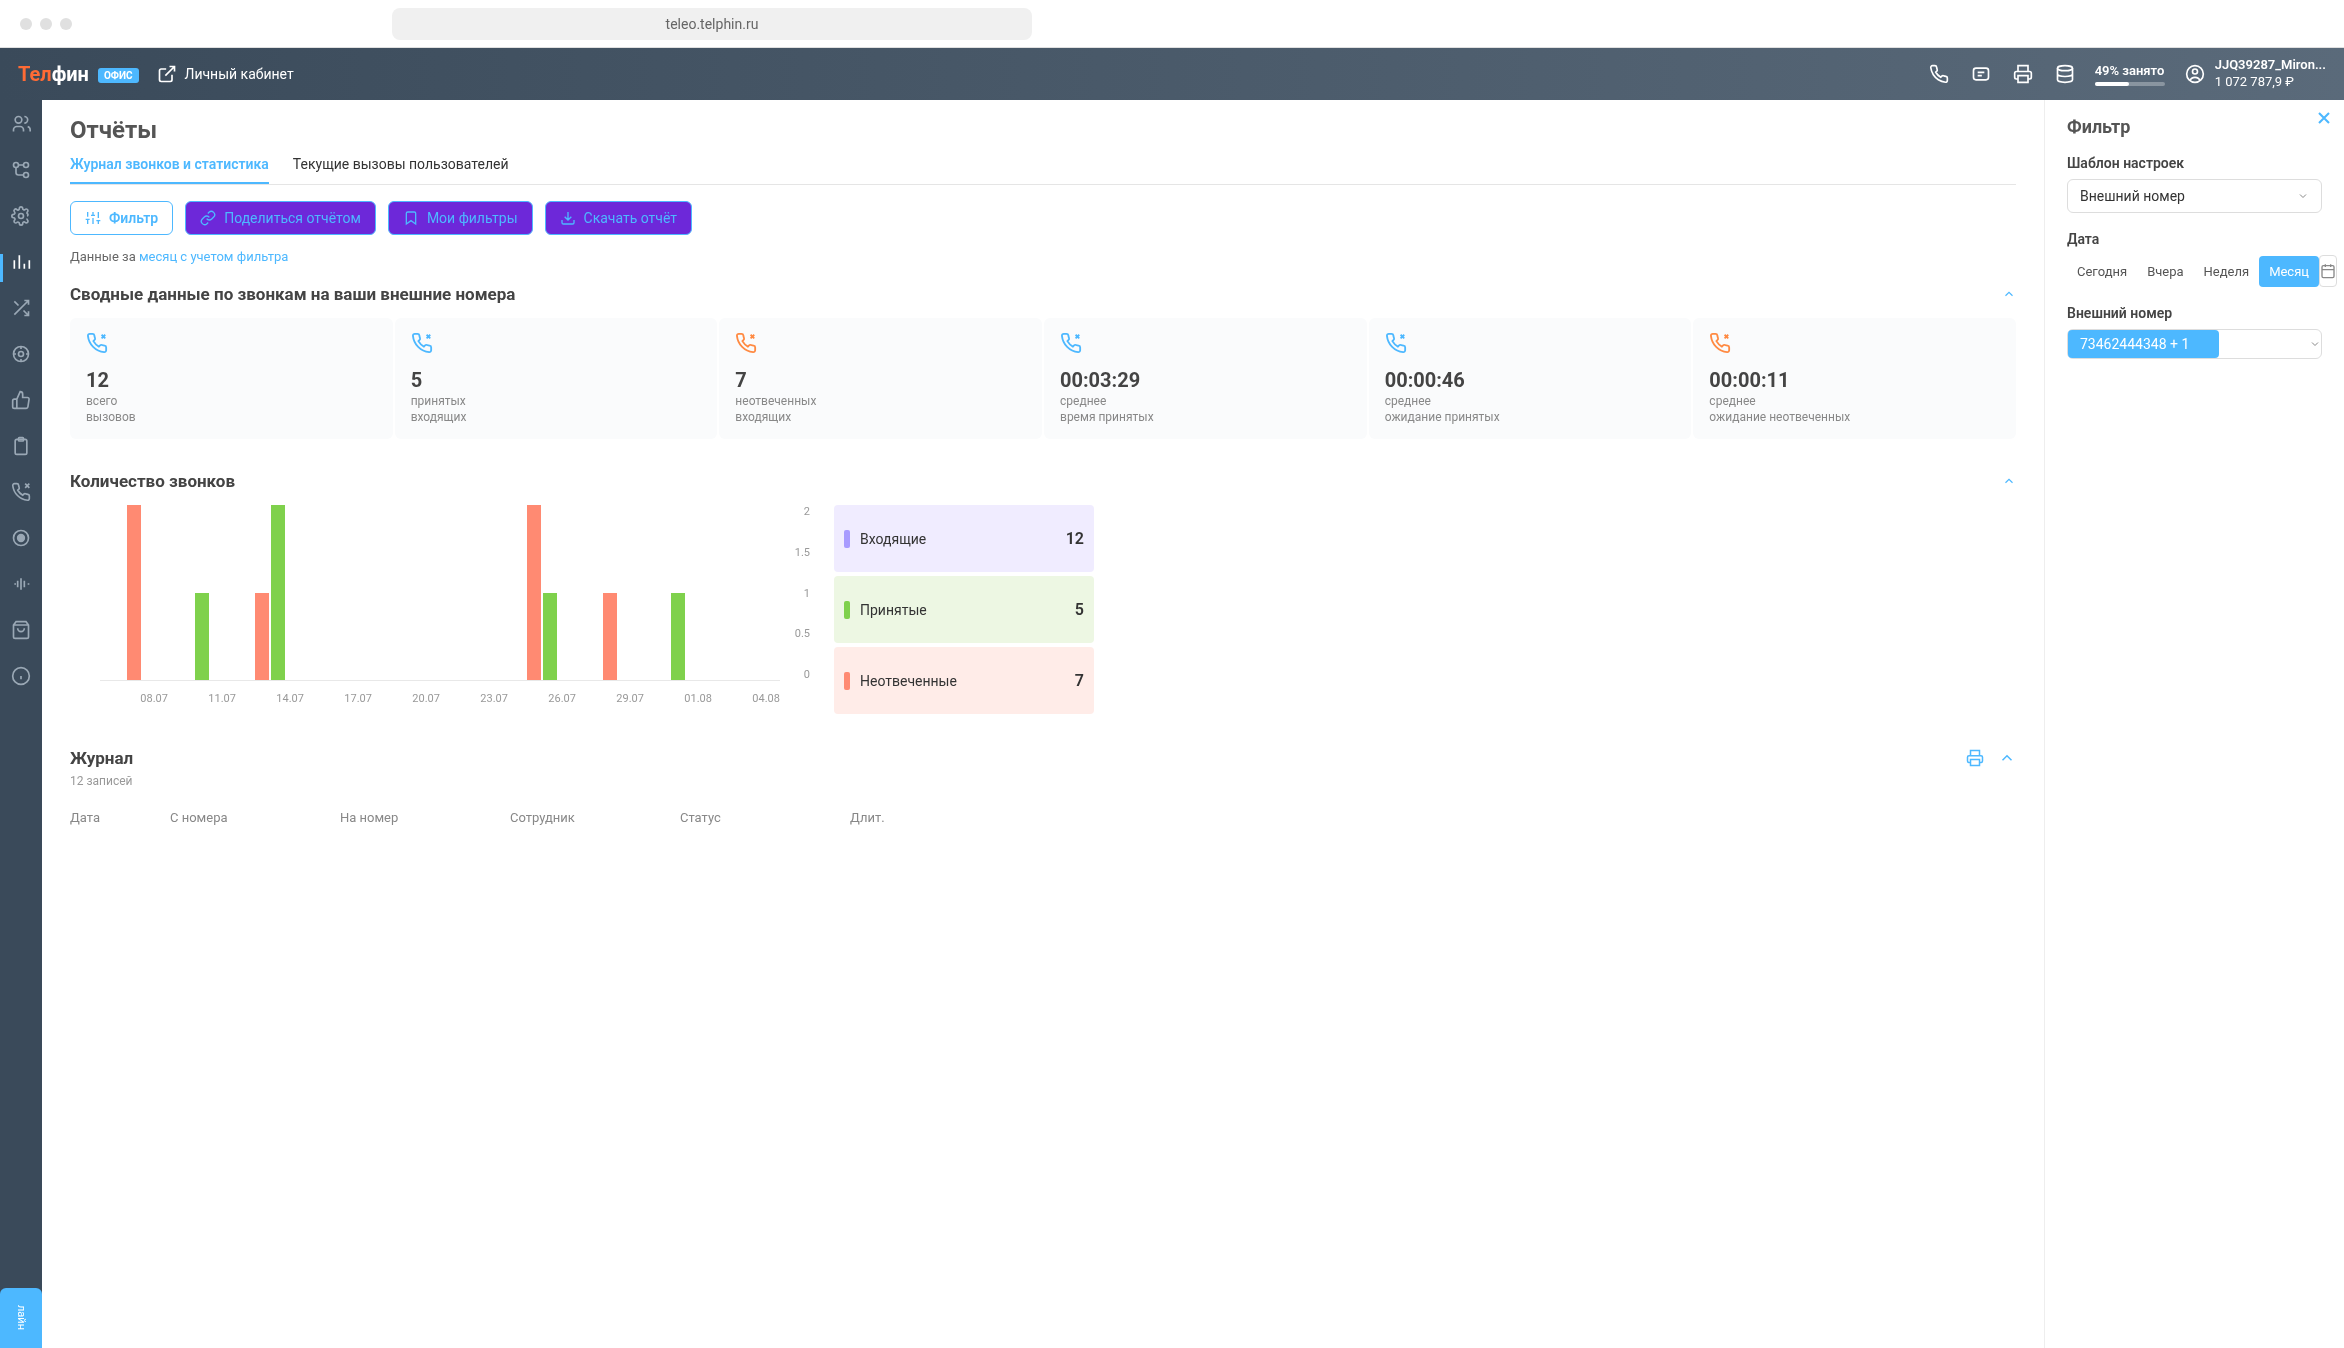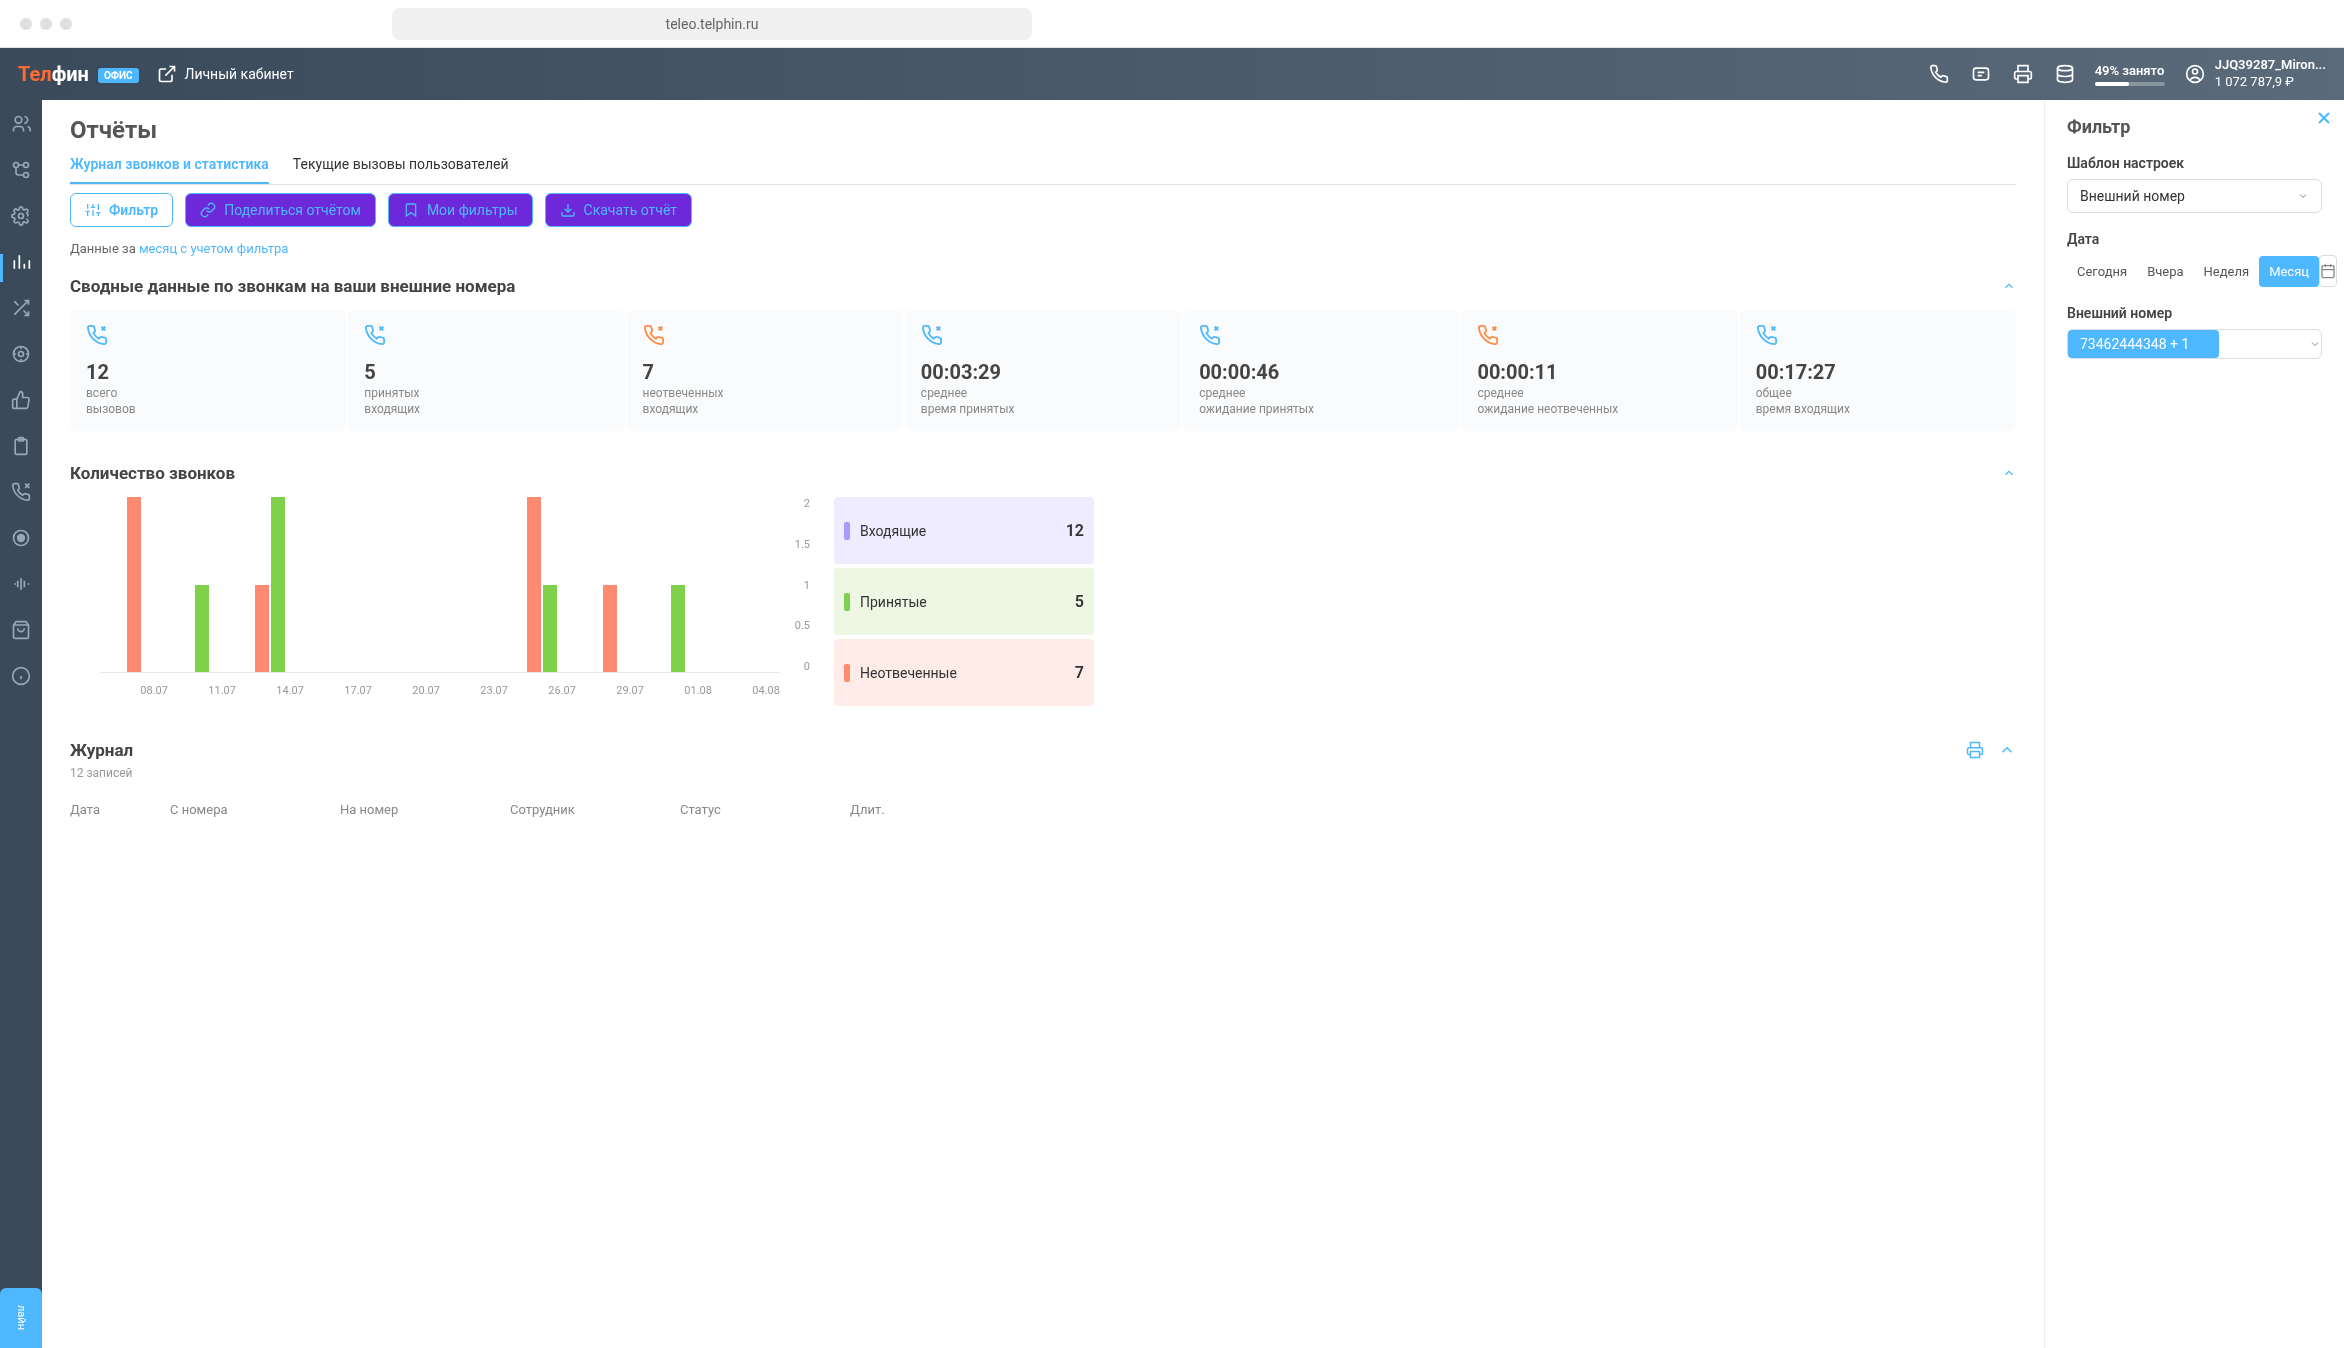--- a/index.html
+++ b/index.html
@@ -23,21 +23,21 @@
 .user { margin-left:20px; display:flex; align-items:center; gap:10px; }
 .user-text { font-size:13px; line-height:1.3; }
 .layout { display:flex; height:calc(100vh - 100px); }
 .sidebar { width:42px; background:#3a4a5a; display:flex; flex-direction:column; align-items:center; padding-top:14px; gap:26px; position:relative; }
 .sicon { width:20px; height:20px; stroke:#9aa8b5; fill:none; stroke-width:2; cursor:pointer; }
 .sicon.active { stroke:#fff; }
 .sidebar-active { position:absolute; left:0; top:154px; width:3px; height:28px; background:#4db8ff; }
 .online-tag { position:absolute; bottom:0; left:0; width:42px; height:60px; background:#4db8ff; writing-mode:vertical-rl; display:flex; align-items:center; justify-content:center; font-size:11px; color:#fff; border-top-left-radius:6px; border-top-right-radius:6px; }
 .main { flex:1; background:#fff; padding:16px 28px; overflow:auto; }
 .page-title { font-size:24px; font-weight:700; color:#555; margin-bottom:12px; }
-.tabs { display:flex; gap:24px; border-bottom:1px solid #e5e5e5; margin-bottom:8px; }
+.tabs { display:flex; gap:24px; border-bottom:1px solid #e5e5e5; margin-bottom:16px; }
 .tab { padding-bottom:10px; font-size:14px; cursor:pointer; }
 .tab.active { color:#4db8ff; border-bottom:2px solid #4db8ff; font-weight:600; }
 .btn-row { display:flex; gap:12px; margin-bottom:14px; }
 .btn { border:1px solid #4db8ff; color:#4db8ff; background:#6d28d9; padding:8px 14px; border-radius:6px; display:flex; align-items:center; gap:8px; font-size:14px; cursor:pointer; }
 .btn.primary { background:#fff; border:1.5px solid #4db8ff; font-weight:600; }
 .btn svg { width:16px; height:16px; stroke:#4db8ff; fill:none; stroke-width:2; }
 .data-note { font-size:13px; color:#666; margin-bottom:20px; }
 .data-note a { color:#4db8ff; text-decoration:none; }
 .section-title { font-size:17px; font-weight:700; color:#444; margin-bottom:14px; display:flex; justify-content:space-between; align-items:center; }
 .collapse { width:14px; height:14px; stroke:#4db8ff; fill:none; stroke-width:2; cursor:pointer; }
@@ -270,26 +270,20 @@
             <path d="M17 7l4-4M21 7l-4-4" stroke="#4db8ff"></path>
           </svg>
   <div class="stat-val">00:00:46</div>
   <div class="stat-label">среднее<br>ожидание принятых</div></div>
         <div class="stat-card"><svg class="stat-icon" viewBox="0 0 24 24" stroke="#ff8a42" fill="none" stroke-width="2">
             <path d="M22 16.92v3a2 2 0 0 1-2.18 2A19.79 19.79 0 0 1 2.12 4.18 2 2 0 0 1 4.11 2h3a2 2 0 0 1 2 1.72c.13.96.36 1.9.7 2.81a2 2 0 0 1-.45 2.11L8.09 9.91a16 16 0 0 0 6 6l1.27-1.27a2 2 0 0 1 2.11-.45c.91.34 1.85.57 2.81.7A2 2 0 0 1 22 16.92z"></path>
             <path d="M17 7l4-4M21 7l-4-4" stroke="#ff8a42"></path>
           </svg>
   <div class="stat-val">00:00:11</div>
   <div class="stat-label">среднее<br>ожидание неотвеченных</div></div>
-        <div class="stat-card"><svg class="stat-icon" viewBox="0 0 24 24" stroke="#4db8ff" fill="none" stroke-width="2">
-            <path d="M22 16.92v3a2 2 0 0 1-2.18 2A19.79 19.79 0 0 1 2.12 4.18 2 2 0 0 1 4.11 2h3a2 2 0 0 1 2 1.72c.13.96.36 1.9.7 2.81a2 2 0 0 1-.45 2.11L8.09 9.91a16 16 0 0 0 6 6l1.27-1.27a2 2 0 0 1 2.11-.45c.91.34 1.85.57 2.81.7A2 2 0 0 1 22 16.92z"></path>
-            <path d="M17 7l4-4M21 7l-4-4" stroke="#4db8ff"></path>
-          </svg>
-  <div class="stat-val">00:17:27</div>
-  <div class="stat-label">общее<br>время входящих</div></div>
       </div>
 
     <div class="section-title">
       <span>Количество звонков</span>
       <svg class="collapse" viewBox="0 0 24 24">
           <path d="M18 15l-6-6-6 6"></path>
         </svg>
     </div>
     <div class="chart-area">
       <div class="chart">

